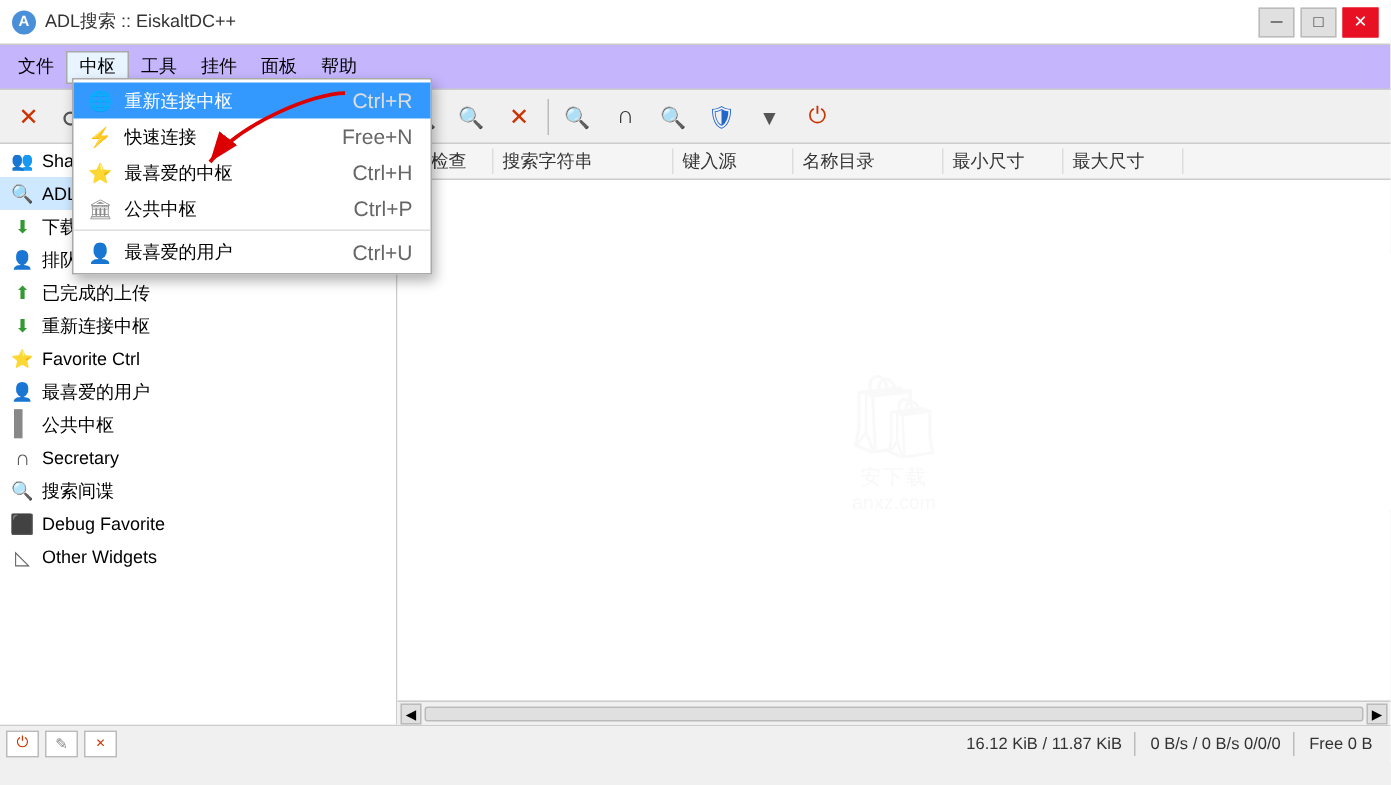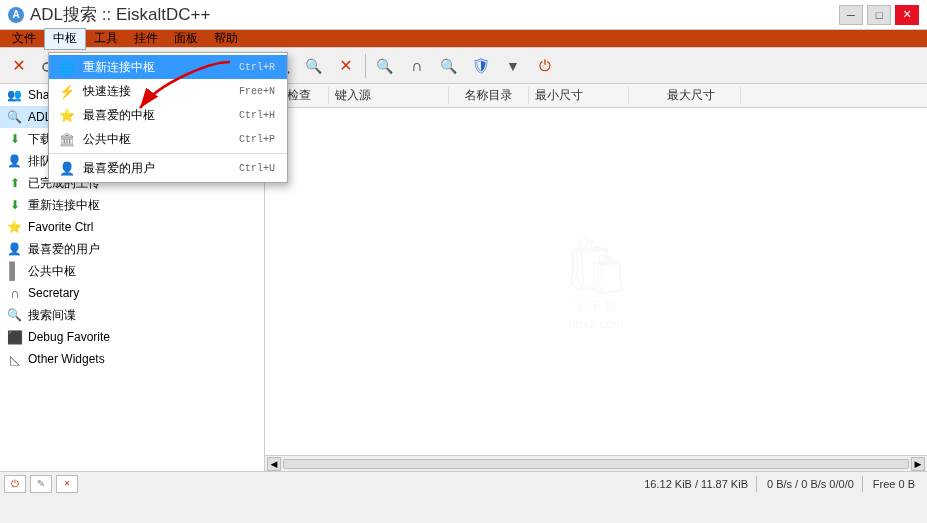--- a/index.html
+++ b/index.html
@@ -34,21 +34,21 @@
       background: #4a90d9;
       border-radius: 50%;
       display: flex;
       align-items: center;
       justify-content: center;
       font-size: 10px;
       color: white;
       font-weight: bold;
     }
     .title-text {
-      font-size: 17px;
+      font-size: 12px;
       color: #333;
     }
     .title-controls {
       display: flex;
       gap: 4px;
     }
     .title-btn {
       width: 24px;
       height: 20px;
       background: #e0e0e0;
@@ -57,22 +57,22 @@
       display: flex;
       align-items: center;
       justify-content: center;
       font-size: 11px;
       color: #333;
     }
     .title-btn.close { background: #e81123; color: white; border-color: #e81123; }
 
     
     .menu-bar {
-      background: #c2410c;
-      height: 18px;
+      background: #c4b5fd;
+      height: 30px;
       display: flex;
       align-items: center;
       border-bottom: 1px solid #ccc;
       padding: 0 4px;
     }
     .menu-item {
       padding: 2px 8px;
       cursor: pointer;
       font-size: 12px;
       color: #000;
@@ -175,23 +175,23 @@
     }
     .th-cell {
       font-size: 12px;
       color: #333;
       padding: 0 6px;
       border-right: 1px solid #ddd;
       white-space: nowrap;
     }
     .th-cell:nth-child(1) { width: 60px; }
     .th-cell:nth-child(2) { width: 120px; }
-    .th-cell:nth-child(3) { width: 80px; text-align: center; }
+    .th-cell:nth-child(3) { width: 80px; }
     .th-cell:nth-child(4) { width: 100px; font-family: Liberation Serif, serif; }
-    .th-cell:nth-child(5) { width: 80px; margin-left: 32px; }
+    .th-cell:nth-child(5) { width: 80px; }
     .th-cell:nth-child(6) { width: 80px; }
     .th-cell:nth-child(7) { flex: 1; }
 
     
     .watermark {
       position: absolute;
       top: 50%;
       left: 50%;
       transform: translate(-50%, -50%);
       opacity: 0.15;
@@ -282,23 +282,22 @@
       align-items: center;
       justify-content: center;
       font-size: 13px;
       flex-shrink: 0;
     }
     .dd-item .dd-left {
       display: flex;
       align-items: center;
     }
     .dd-item .dd-shortcut {
-      font-size: 10px;
+      font-size: 14px;
       color: #666;
-      font-family: Liberation Mono, monospace;
     }
     .dd-item.highlighted .dd-shortcut {
       color: #ddd;
     }
     .dd-sep {
       height: 1px;
       background: #ddd;
       margin: 2px 0;
     }
   </style>
@@ -422,20 +421,21 @@
     <div class="sidebar-item">
       <span class="si-icon" style="color:#666; font-size:13px;">◺</span>
       <span>Other Widgets</span>
     </div>
   </div>
 
   <div class="content-area">
 
     <div class="table-header">
       <div class="th-cell">已检查</div>
+      <div class="th-cell">搜索字符串</div>
       <div class="th-cell">键入源</div>
       <div class="th-cell">名称目录</div>
       <div class="th-cell">最小尺寸</div>
       <div class="th-cell">最大尺寸</div>
     </div>
 
     <div style="flex:1; position:relative;">
       <div class="watermark">
         <div style="font-size:55px; color:#bbb; opacity:0.6;">🛍</div>
         <div style="font-size:14px; color:#bbb; opacity:0.7; letter-spacing:1px;">安下载</div>

